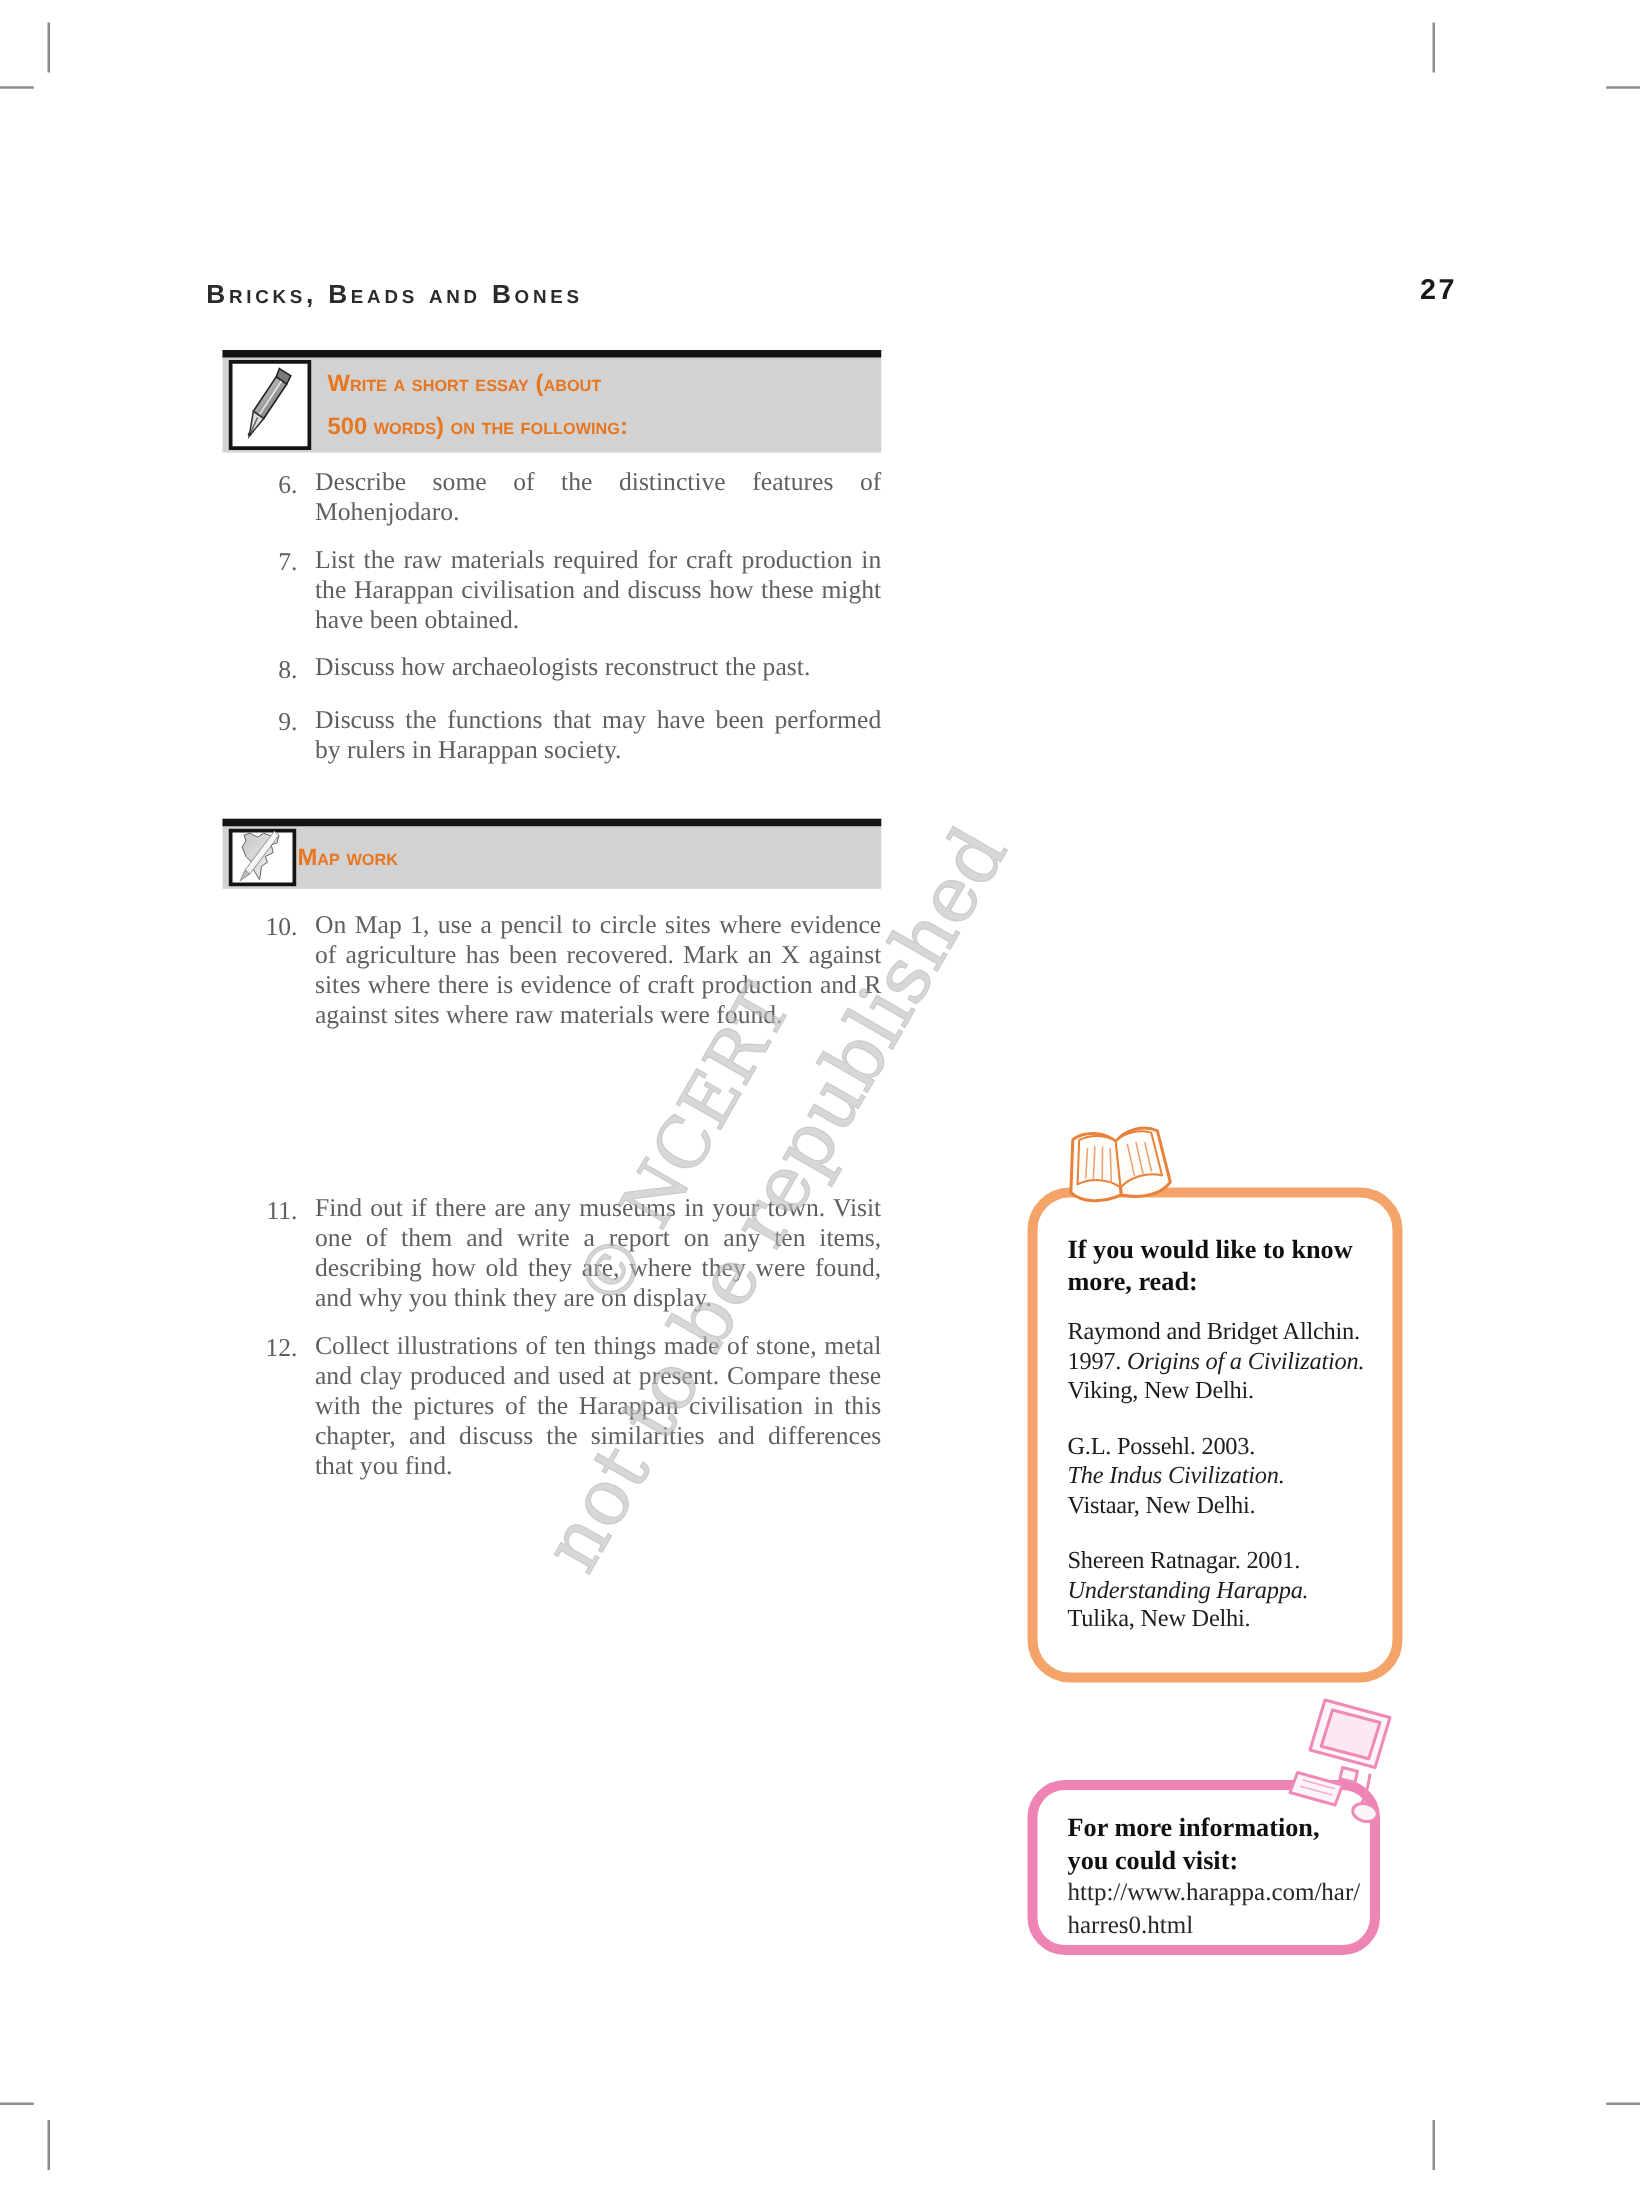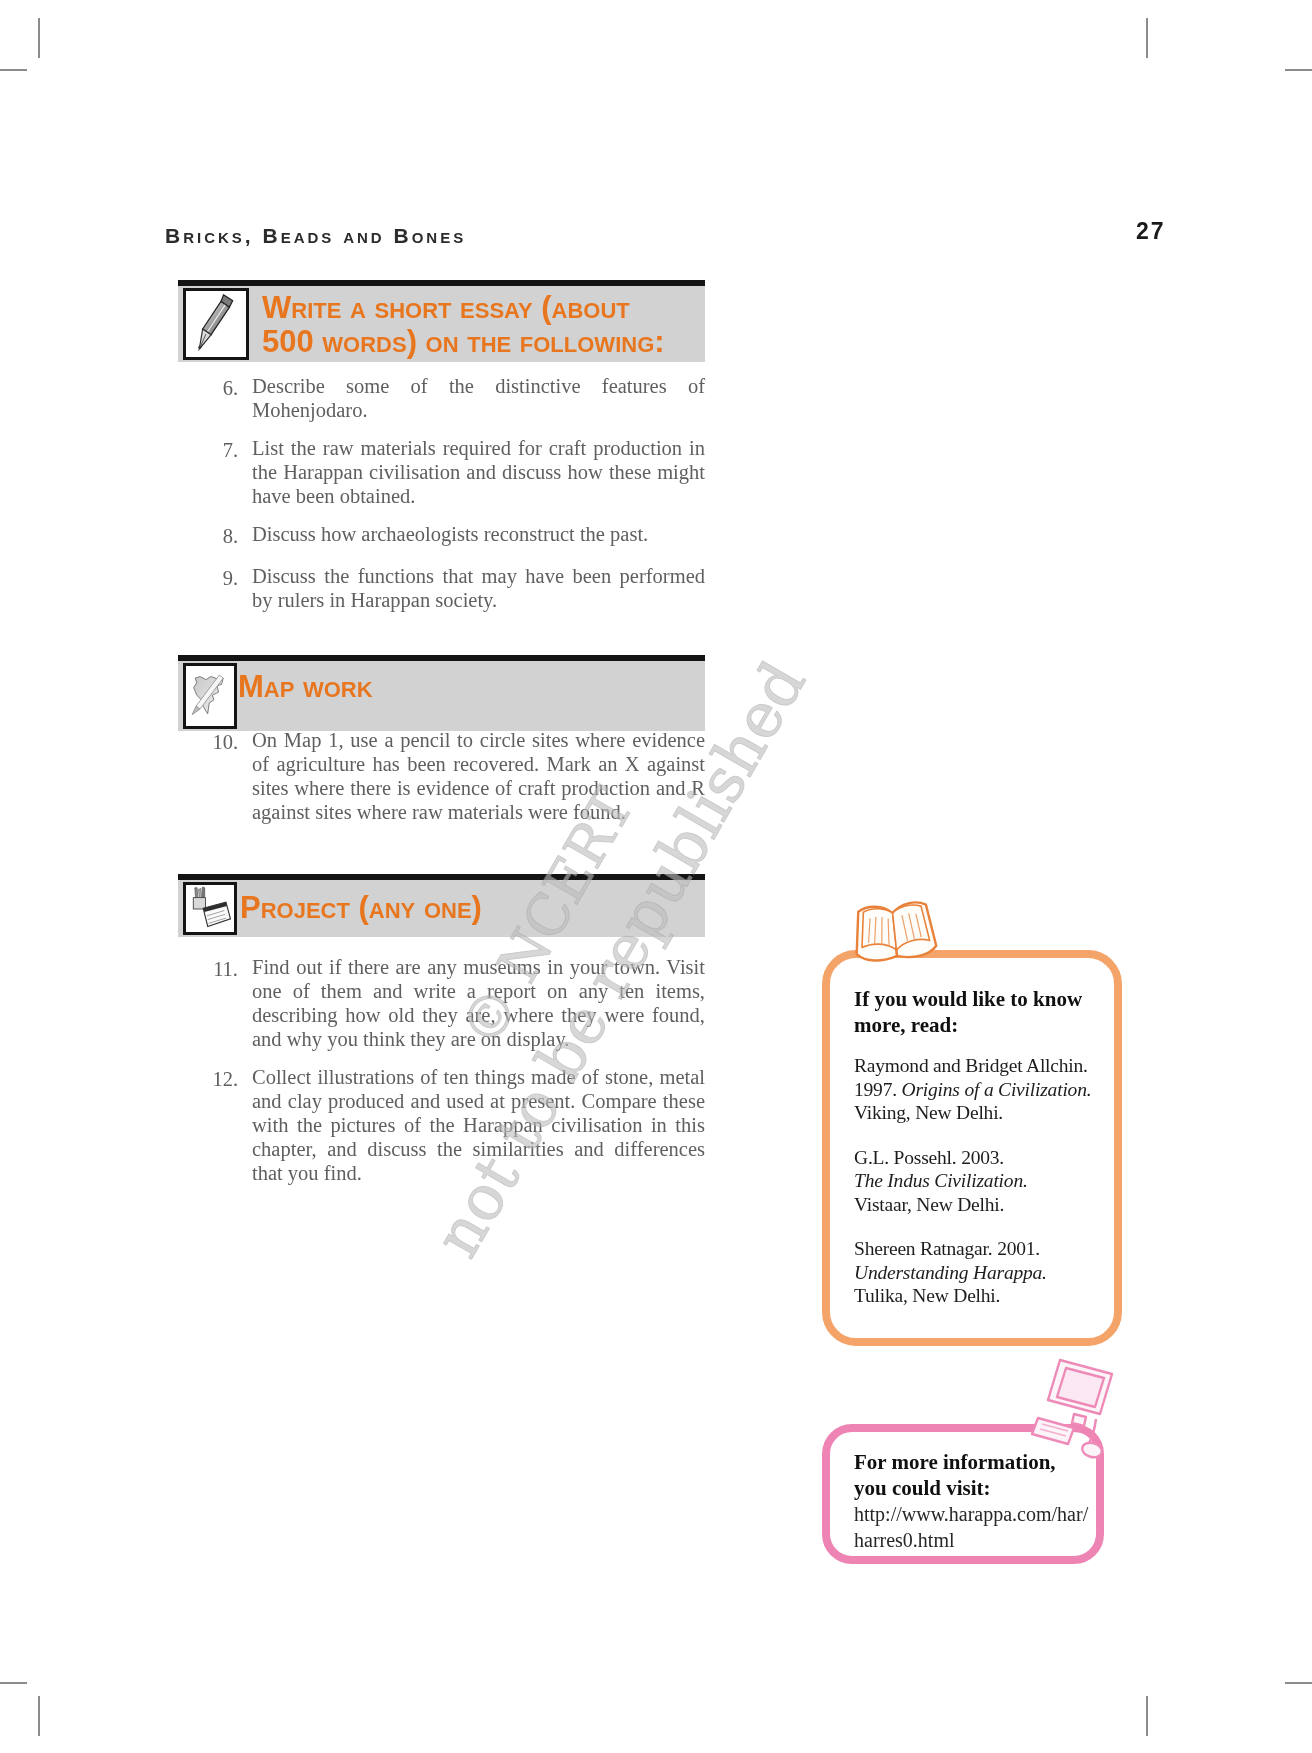--- a/index.html
+++ b/index.html
@@ -19,25 +19,25 @@
     font-size:23px; letter-spacing:2px; color:#1a1a1a; }
 
   
   .bar { position:absolute; left:178px; width:527px; background:#d2d2d2;
          border-top:6px solid #141414; box-sizing:border-box; }
   .icon-box { position:absolute; left:5px; top:2px; bottom:2px; background:#fff;
          border:3px solid #141414; box-sizing:border-box;
          display:flex; align-items:center; justify-content:center; }
   .bar-title { position:absolute; font-family:"Liberation Sans", sans-serif;
          font-variant:small-caps; font-weight:bold; color:#e8761f;
-         font-size:31px; white-space:nowrap; }
+         font-size:19px; white-space:nowrap; }
   #bar-essay { top:280px; height:82px; }
   #bar-essay .icon-box { width:66px; }
   #bar-essay .bar-title { left:84px; top:5px; line-height:34px; }
-  #bar-map { top:655px; height:76px; }
+  #bar-map { top:655px; height:56px; }
   #bar-map .icon-box { width:54px; }
   #bar-map .bar-title { left:60px; top:0; line-height:52px; }
   #bar-project { top:874px; height:63px; }
   #bar-project .icon-box { width:54px; }
   #bar-project .bar-title { left:62px; top:0; line-height:55px; }
 
   
   .qlist { position:absolute; left:178px; width:527px; }
   #qlist-essay { top:374px; }
   #qlist-map { top:728px; }
@@ -163,38 +163,20 @@
     </div>
   </div>
 
   <div class="qlist" id="qlist-map">
     <div class="q">
       <div class="q-num">10.</div>
       <div class="q-text">On Map 1, use a pencil to circle sites where evidence of agriculture has been recovered. Mark an X against sites where there is evidence of craft production and R against sites where raw materials were found.</div>
     </div>
   </div>
 
-  <div class="bar" id="bar-project">
-    <div class="icon-box">
-      <svg width="44" height="50" viewBox="0 0 58 62">
-        <polygon points="9,3 12,3 13,17 10,17" fill="#8d8d8d" stroke="#444" stroke-width="0.8"></polygon>
-        <polygon points="14,5 17,4 18,17 15,17" fill="#b5b5b5" stroke="#444" stroke-width="0.8"></polygon>
-        <polygon points="19,2 22,3 22,17 19,17" fill="#777" stroke="#444" stroke-width="0.8"></polygon>
-        <rect x="7" y="16" width="16" height="15" fill="#d9d9d9" stroke="#444" stroke-width="1.2"></rect>
-        <polygon points="20,30 50,22 56,44 26,54" fill="#fafafa" stroke="#333" stroke-width="1.5"></polygon>
-        <polygon points="20,30 50,22 51.5,27 21.5,35" fill="#2e2e2e"></polygon>
-        <line x1="25" y1="40" x2="48" y2="33" stroke="#999" stroke-width="1.2"></line>
-        <line x1="26" y1="45" x2="49" y2="38" stroke="#999" stroke-width="1.2"></line>
-        <line x1="27" y1="50" x2="50" y2="43" stroke="#999" stroke-width="1.2"></line>
-      </svg>
-    </div>
-    <div class="bar-title">
-      <div>Project (any one)</div>
-    </div>
-  </div>
 
   <div class="qlist" id="qlist-project">
     <div class="q">
       <div class="q-num">11.</div>
       <div class="q-text">Find out if there are any museums in your town. Visit one of them and write a report on any ten items, describing how old they are, where they were found, and why you think they are on display.</div>
     </div>
     <div class="q">
       <div class="q-num">12.</div>
       <div class="q-text">Collect illustrations of ten things made of stone, metal and clay produced and used at present. Compare these with the pictures of the Harappan civilisation in this chapter, and discuss the similarities and differences that you find.</div>
     </div>

